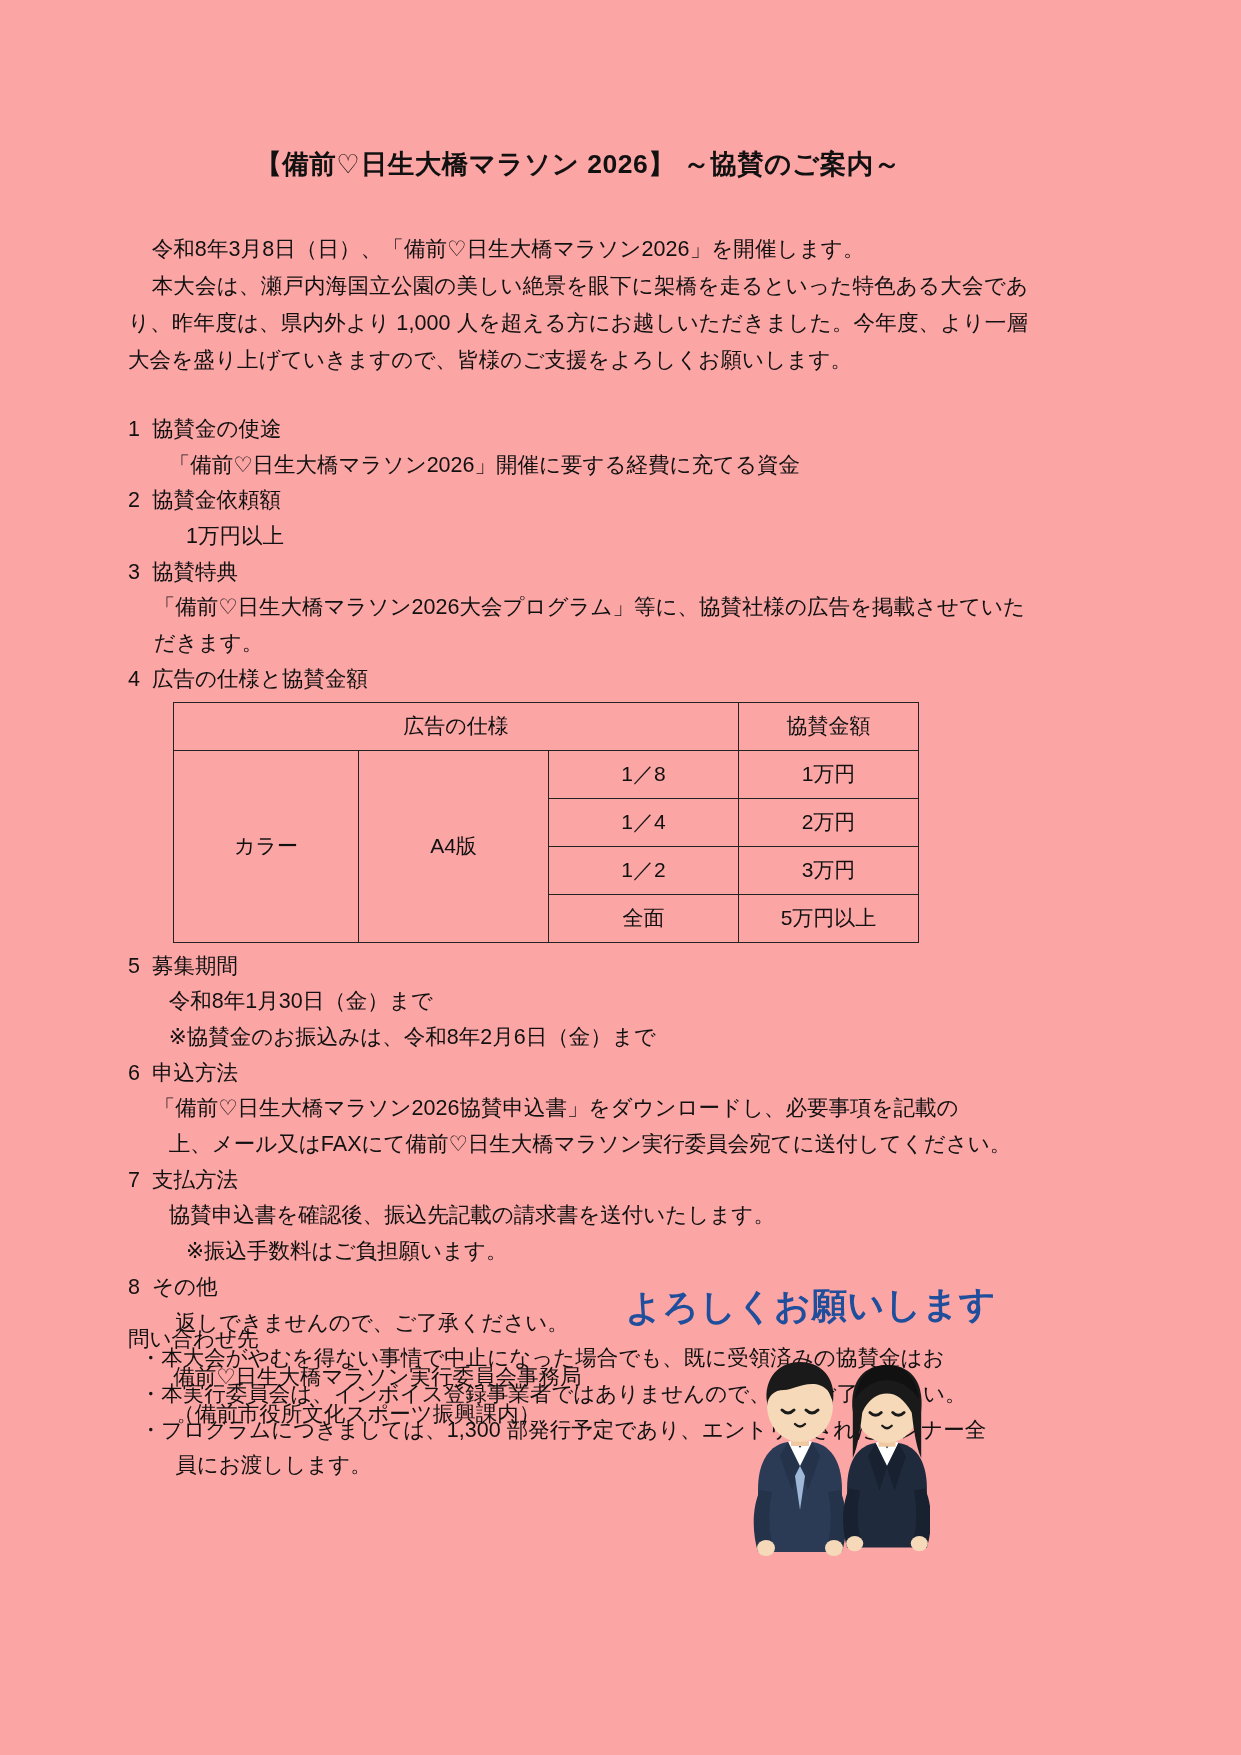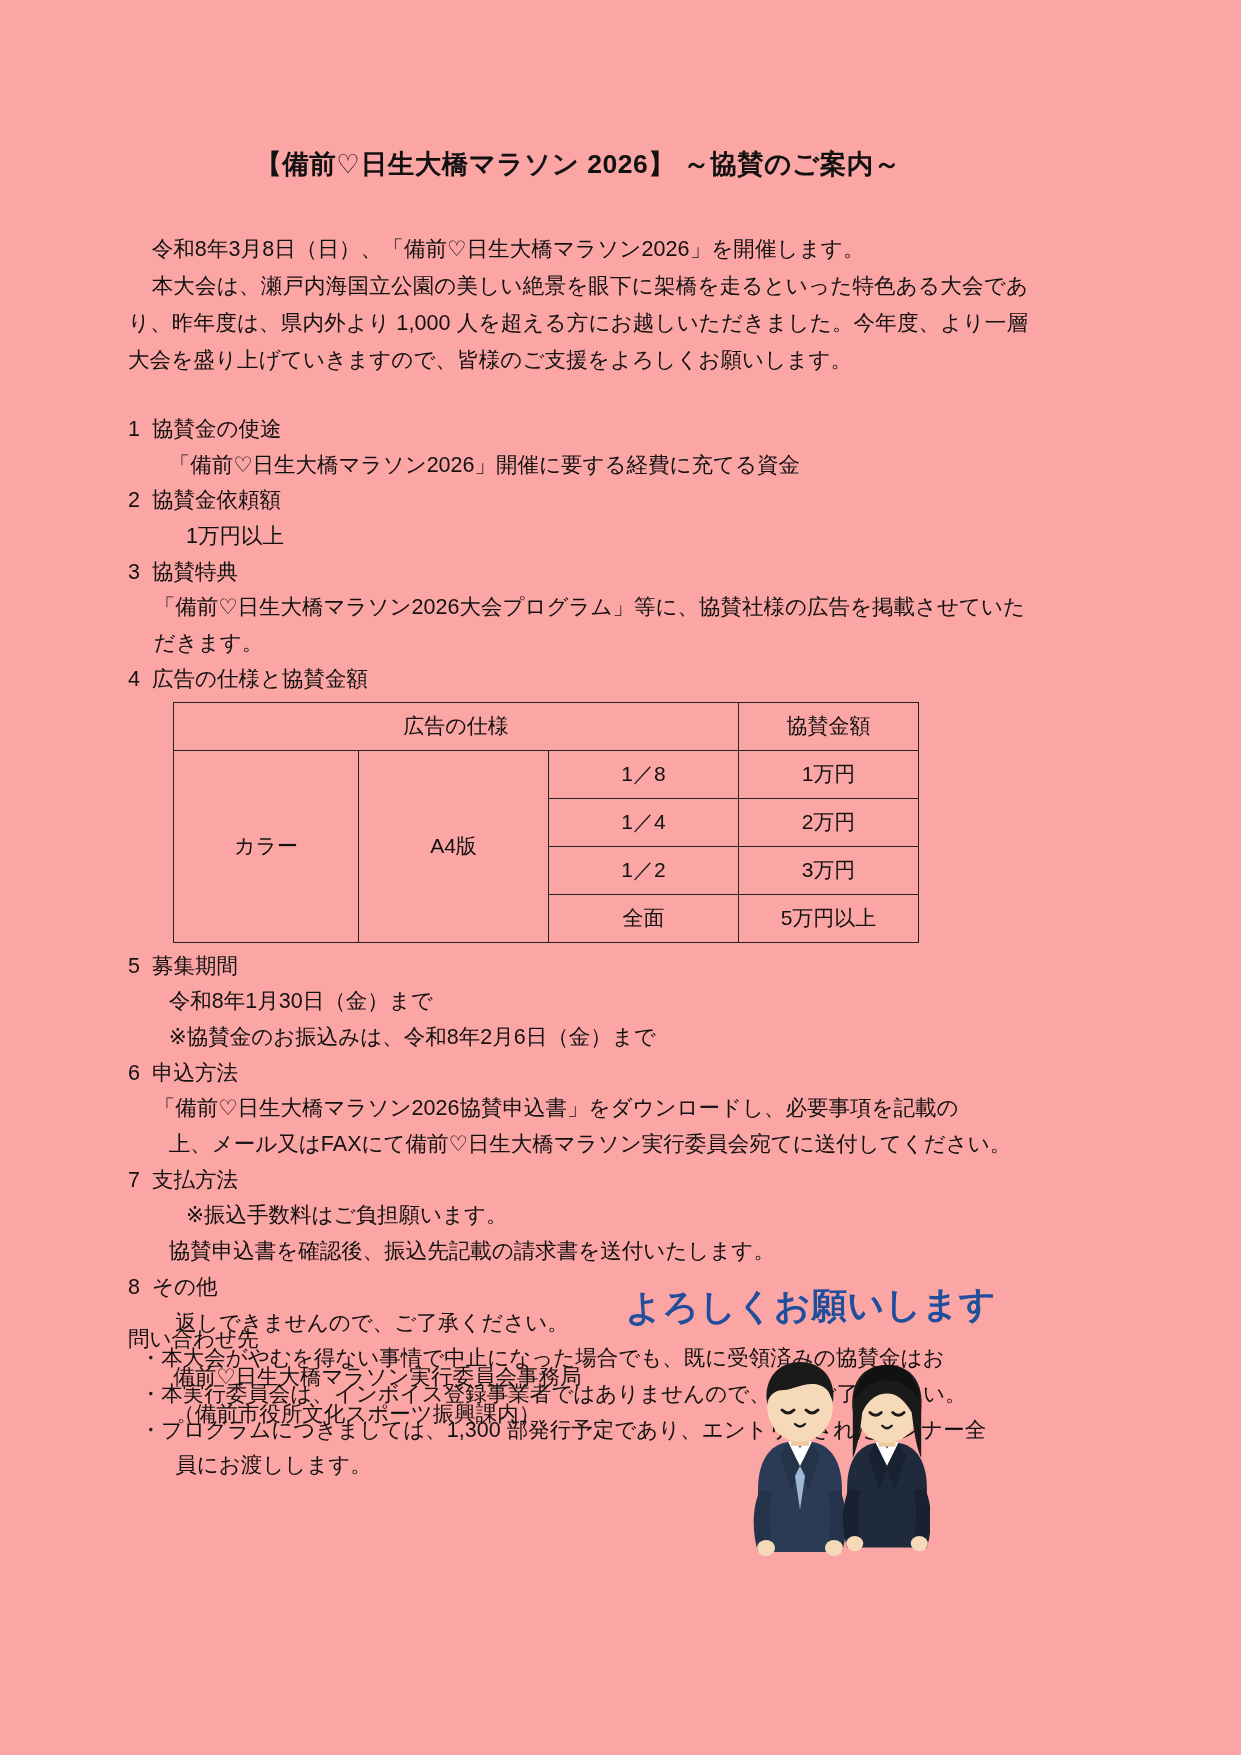--- a/index.html
+++ b/index.html
@@ -210,22 +210,22 @@
       </div>
 
       <div class="sec">
         <span class="sec-head">6  申込方法</span>
         <span class="sec-body ind-hang">「備前♡日生大橋マラソン2026協賛申込書」をダウンロードし、必要事項を記載の</span>
         <span class="sec-body ind1">上、メール又はFAXにて備前♡日生大橋マラソン実行委員会宛てに送付してください。</span>
       </div>
 
       <div class="sec">
         <span class="sec-head">7  支払方法</span>
+        <span class="sec-body ind1">協賛申込書を確認後、振込先記載の請求書を送付いたします。</span>
         <span class="sec-body ind2">※振込手数料はご負担願います。</span>
-        <span class="sec-body ind1">協賛申込書を確認後、振込先記載の請求書を送付いたします。</span>
       </div>
 
       <div class="sec">
         <span class="sec-head">8  その他</span>
         <span class="sec-body ind-cont">返しできませんので、ご了承ください。</span>
         <span class="sec-body ind-bullet">・本大会がやむを得ない事情で中止になった場合でも、既に受領済みの協賛金はお</span>
         <span class="sec-body ind-bullet">・本実行委員会は、インボイス登録事業者ではありませんので、予めご了承下さい。</span>
         <span class="sec-body ind-bullet">・プログラムにつきましては、1,300 部発行予定であり、エントリーされたランナー全</span>
         <span class="sec-body ind-cont">員にお渡しします。</span>
       </div>

